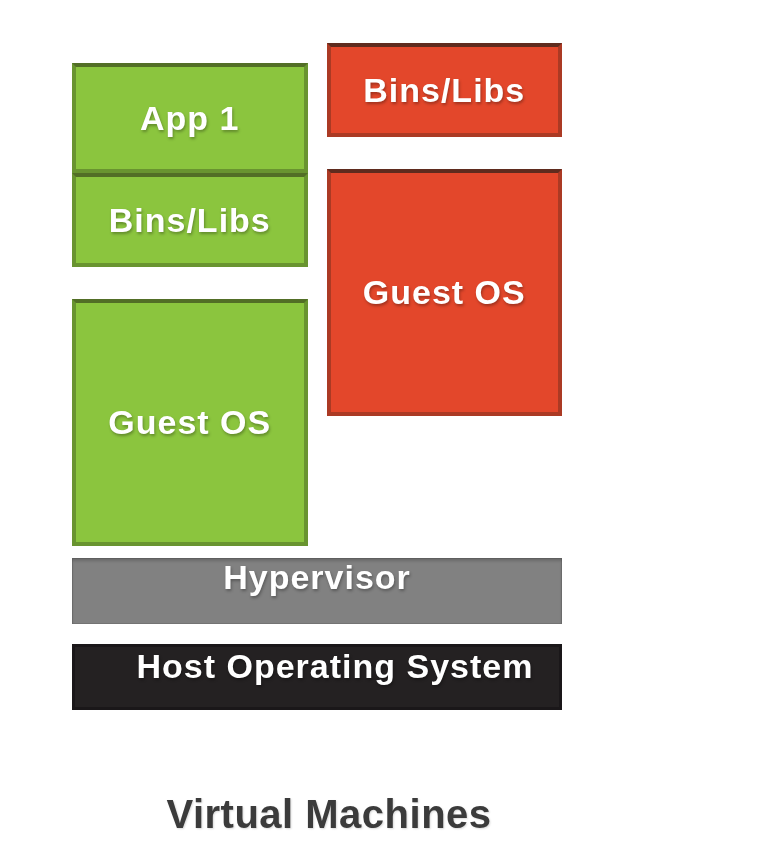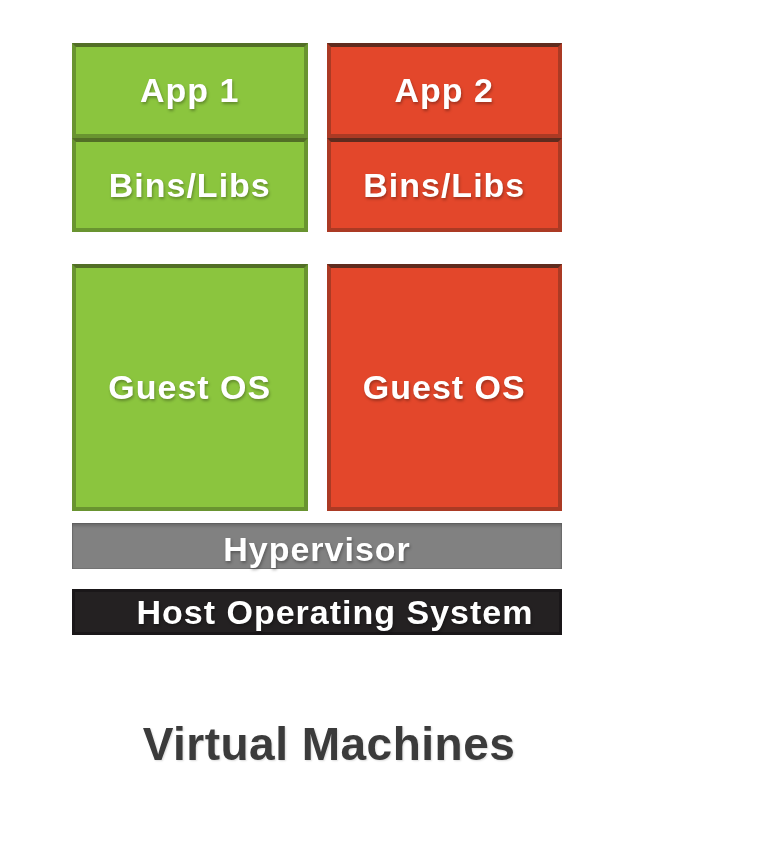--- a/index.html
+++ b/index.html
@@ -40,29 +40,29 @@
   .block.green {
     background: var(--green-fill);
     border-color: var(--green-border);
     border-top-color: var(--green-border-top);
   }
   .block.red {
     background: var(--red-fill);
     border-color: var(--red-border);
     border-top-color: var(--red-border-top);
   }
-  .h-app   { height: 95px; }
+  .h-app   { height: 110px; margin-top: 20px; }
   .h-bins  { height: 94px;  }
   .h-guest { height: 247px; margin-top: 32px; }
   .bar {
     box-sizing: border-box;
     width: 100%;
-    height: 46px;
+    height: 66px;
     display: flex;
-    align-items: flex-end;
+    align-items: flex-start;
     justify-content: center;
   }
   .bar.gray {
     margin-top: 12px;
     background: var(--gray-fill);
     box-shadow: inset 0 3px 3px rgba(0,0,0,0.18), inset 0 0 0 1px rgba(0,0,0,0.10);
   }
   .bar.dark {
     margin-top: 20px;
     background: var(--dark-fill);
@@ -77,21 +77,21 @@
     text-shadow: 1px 2px 3px rgba(0,0,0,0.30);
     white-space: nowrap;
   }
   .caption {
     margin-top: 82px;
     width: 100%;
     padding-left: 24px;
     box-sizing: border-box;
     text-align: center;
     color: var(--title-color, #3b3b3b);
-    font-size: 46px;
+    font-size: 40px;
     font-weight: 700;
     letter-spacing: 0.5px;
     text-shadow: 1px 1px 2px rgba(0,0,0,0.15);
     white-space: nowrap;
   }
 </style>
 </head>
 <body>
 
 <div class="canvas">
@@ -105,23 +105,20 @@
         </div>
         <div class="block green h-bins">
           <span class="label">Bins/Libs</span>
         </div>
         <div class="block green h-guest">
           <span class="label">Guest OS</span>
         </div>
       </div>
 
       <div class="col">
-        <div class="block red h-app">
-          <span class="label">App 2</span>
-        </div>
         <div class="block red h-bins">
           <span class="label">Bins/Libs</span>
         </div>
         <div class="block red h-guest">
           <span class="label">Guest OS</span>
         </div>
       </div>
 
     </div>
 

